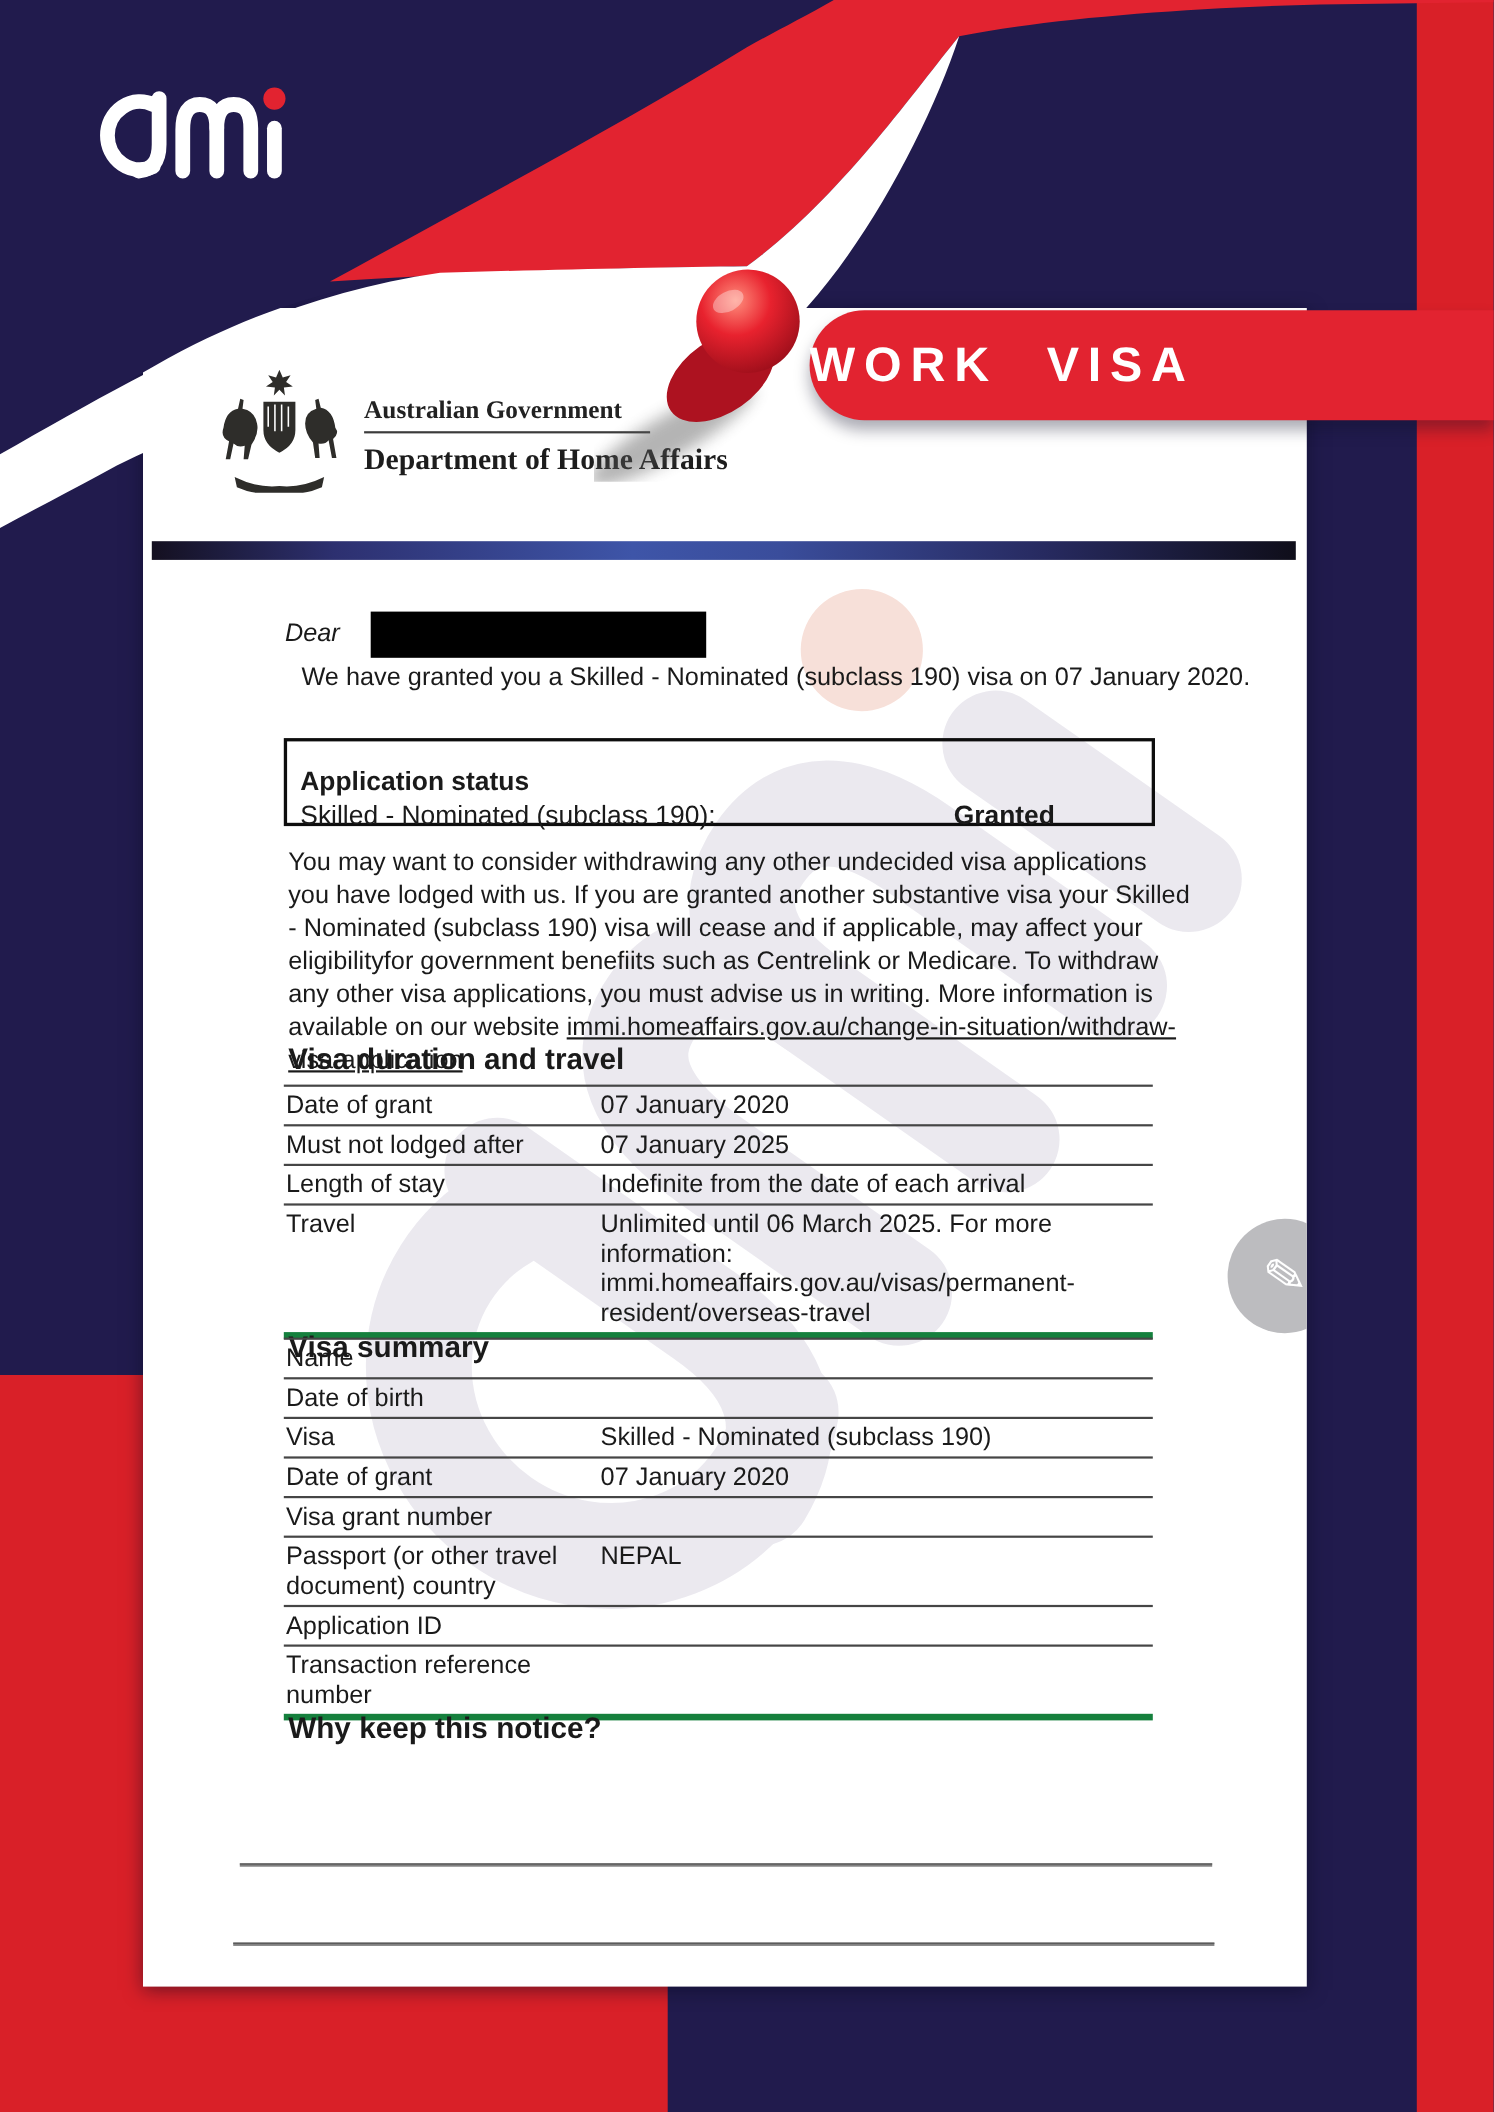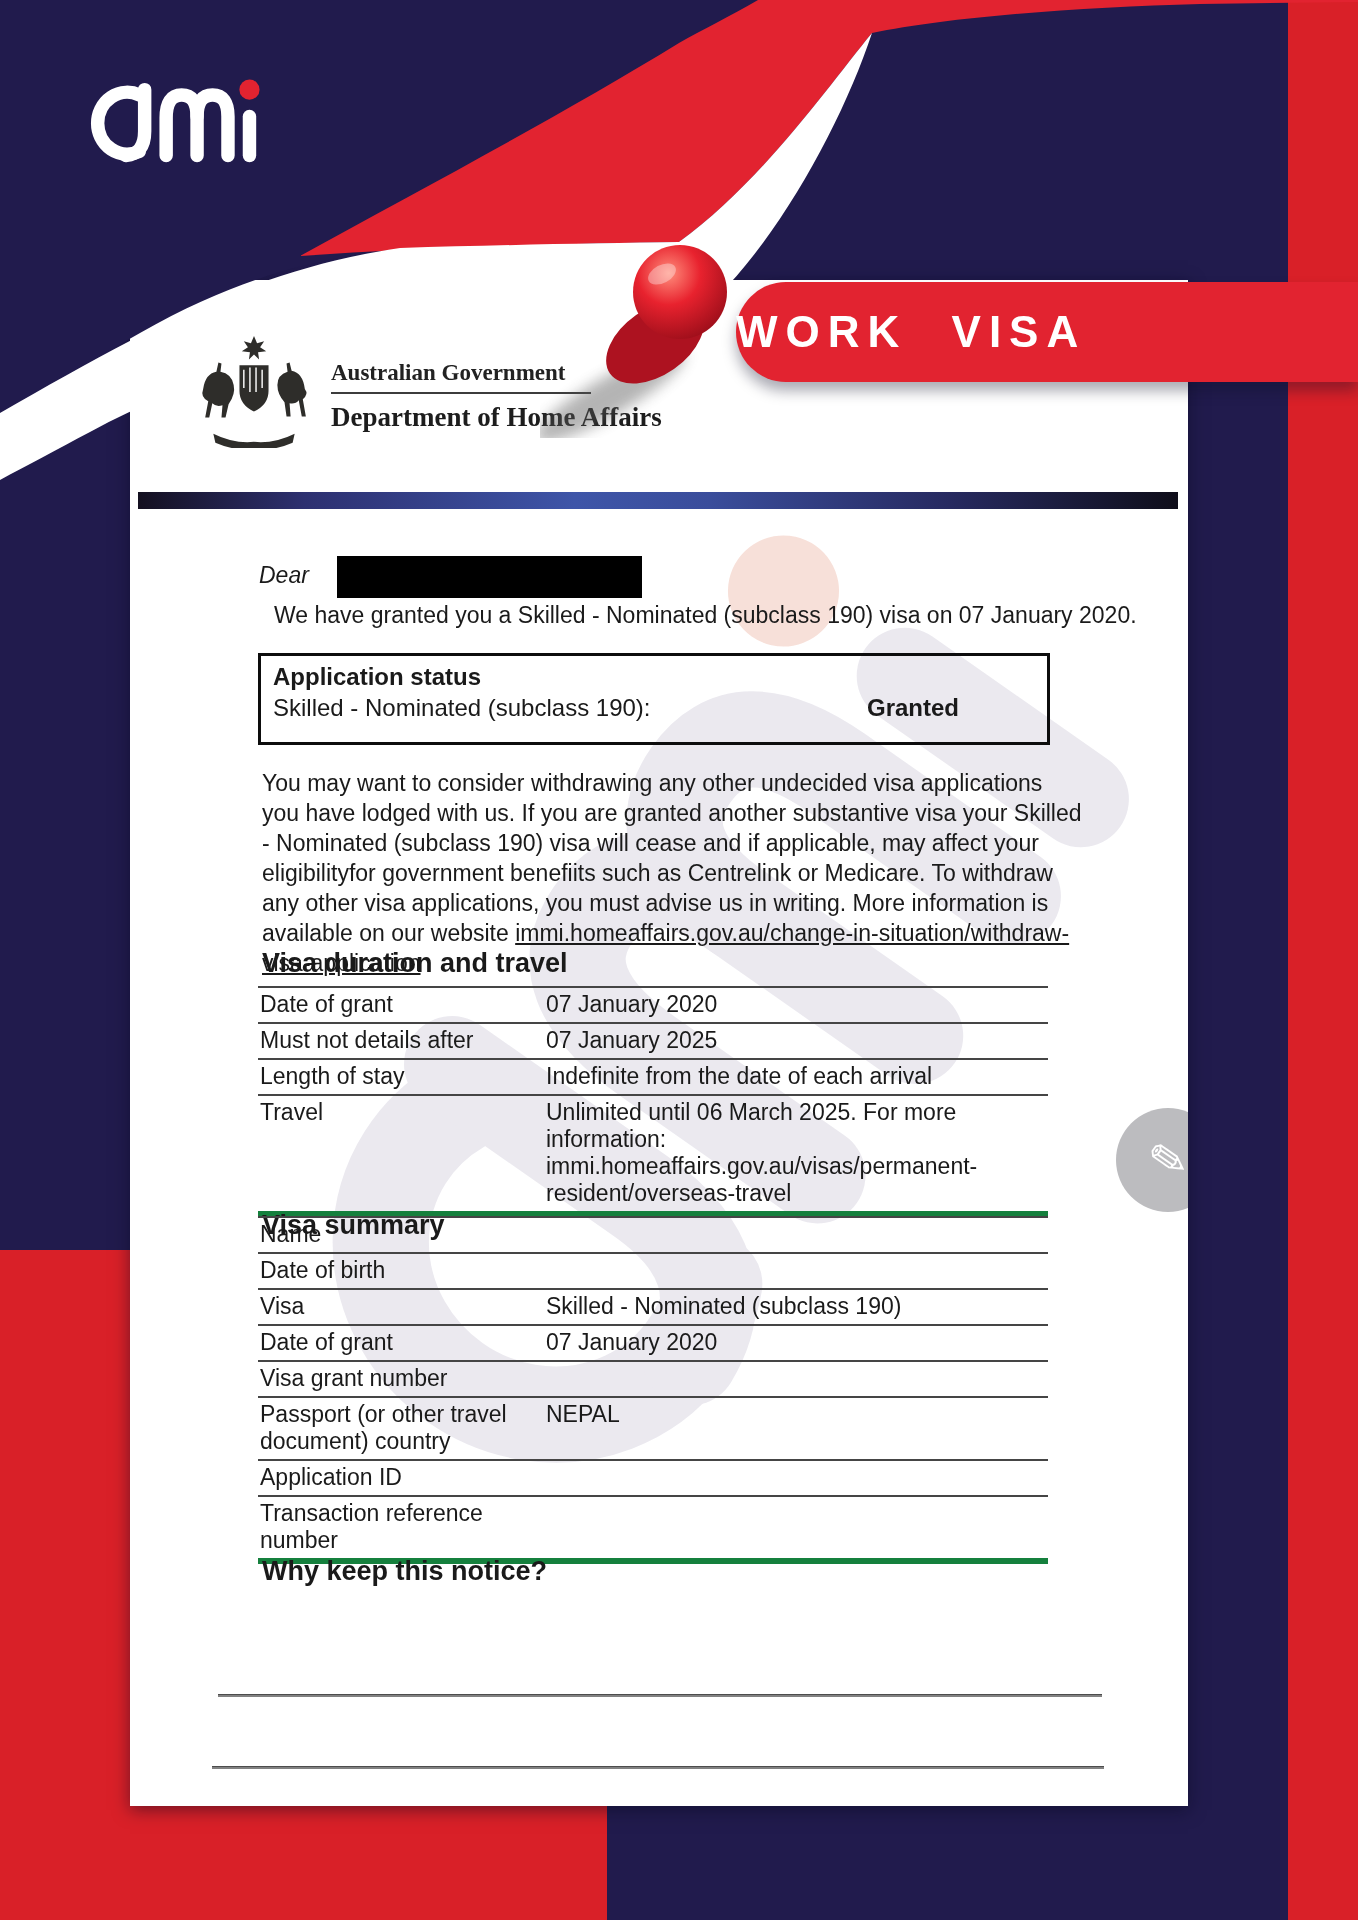--- a/index.html
+++ b/index.html
@@ -45,21 +45,21 @@
   .gov-rule{left:331px;top:392px;width:260px;height:2px;background:#3c3c3c;}
   .gov-l2{left:331px;top:402px;font-family:"Liberation Serif","DejaVu Serif",serif;font-weight:bold;font-size:27px;color:#1d1d1d;}
   .grad-bar{left:138px;top:492px;width:1040px;height:17px;
             background:linear-gradient(90deg,#141020 0%,#2d3070 16%,#3e55a8 42%,#3a4d9b 55%,#272a60 78%,#0f0e1a 100%);}
 
   
   .pc{position:absolute;z-index:2;}
   .dear-row{left:129px;top:276px;font-size:23px;font-style:italic;}
   .dear-row .redacted{display:inline-block;vertical-align:middle;margin-left:22px;width:305px;height:42px;background:#000;}
   .intro{left:144px;top:322px;font-size:23px;}
-  .status-box{left:128px;top:373px;width:792px;height:92px;border:3px solid #0d0d0d;padding:6px 12px;}
+  .status-box{left:128px;top:391px;width:792px;height:80px;border:3px solid #0d0d0d;padding:22px 12px;}
   .status-box .sb-title{font-size:24px;font-weight:bold;line-height:30px;}
   .status-box .sb-row{position:relative;font-size:24px;line-height:32px;}
   .status-box .sb-val{position:absolute;left:560px;top:0;font-weight:bold;margin-left:34px;}
   .para{left:132px;top:488px;width:822px;font-size:23px;line-height:30px;}
   .para a{color:var(--ink);text-decoration:underline;}
   .h-sec{font-size:27px;font-weight:bold;}
   .h-dur{left:132px;top:668px;}
   .h-sum{left:132px;top:930px;}
   .h-why{left:132px;top:1276px;}
   .tbl{width:790px;border-bottom:6px solid #15803d;}
@@ -125,21 +125,21 @@
 
     <div class="pc h-sec h-dur">Visa duration and travel</div>
     <div class="pc tbl tbl-dur">
 
         <div class="row">
           <div class="lbl">Date of grant</div>
           <div class="val">07 January 2020</div>
         </div>
 
         <div class="row">
-          <div class="lbl">Must not details after</div>
+          <div class="lbl">Must not lodged after</div>
           <div class="val">07 January 2025</div>
         </div>
 
         <div class="row">
           <div class="lbl">Length of stay</div>
           <div class="val">Indefinite from the date of each arrival</div>
         </div>
 
         <div class="row">
           <div class="lbl">Travel</div>

